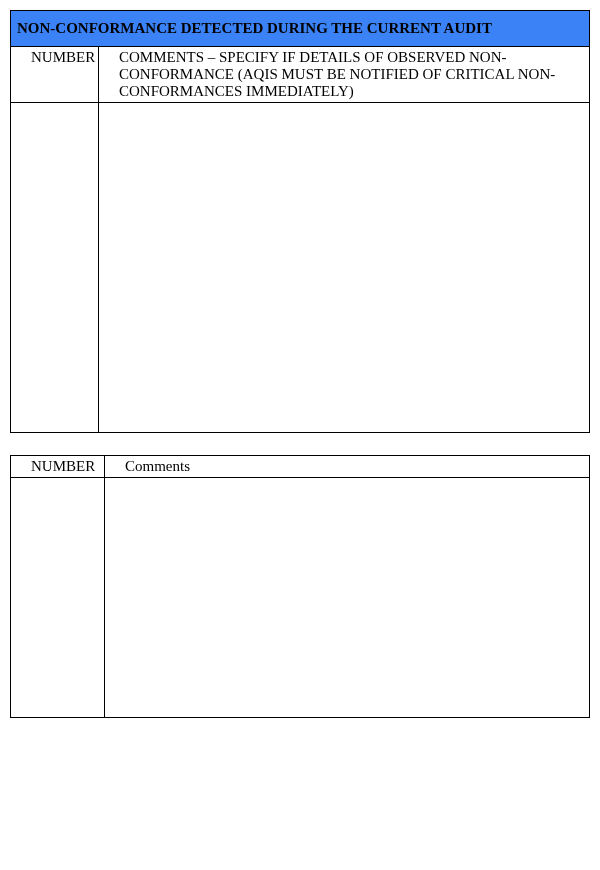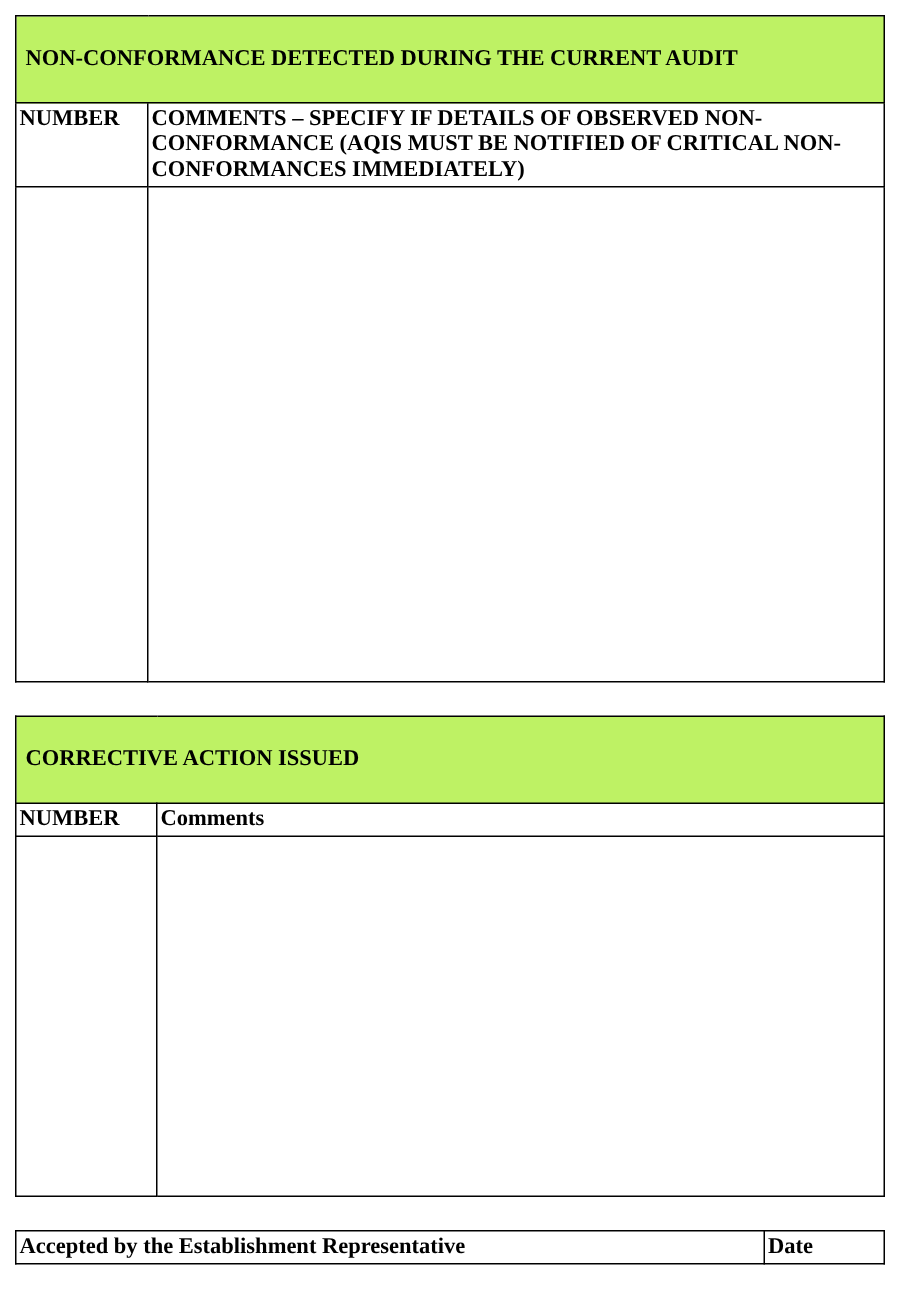--- a/index.html
+++ b/index.html
@@ -12,29 +12,29 @@
     color: #000;
     width: 600px;
   }
   table {
     border-collapse: collapse;
     width: 100%;
     table-layout: fixed;
   }
   td, th {
     border: 1px solid #000;
-    padding: 2px 2px;
+    padding: 2px 20px;
     vertical-align: top;
     text-align: left;
-    font-weight: bold;
+    font-weight: normal;
   }
   .section-title {
-    background: #bef264;
+    background: #3b82f6;
     font-weight: bold;
-    padding: 20px 6px;
+    padding: 9px 6px;
   }
   .gap {
     height: 22px;
   }
   .col-num { width: 88px; }
   .col-num-2 { width: 94px; }
   .tall-1 { height: 330px; }
   .tall-2 { height: 240px; }
   .center { text-align: left; }
   .sig-col-2 { width: 80px; }
@@ -63,40 +63,33 @@
   </table>
 
 <div class="gap"></div>
 
 <table>
   <colgroup>
     <col class="col-num-2">
     <col>
   </colgroup>
   <tbody>
-      <tr>
-    <td colspan="2" class="section-title">CORRECTIVE ACTION ISSUED</td>
-  </tr>
   <tr>
     <td>NUMBER</td>
     <td class="center">Comments</td>
   </tr>
   <tr>
     <td class="tall-2"></td>
     <td class="tall-2"></td>
   </tr>
 </tbody>
   </table>
 
 <div class="gap"></div>
 
 <table>
   <colgroup>
     <col>
     <col class="sig-col-2">
   </colgroup>
   <tbody>
-  <tr>
-    <td>Accepted by the Establishment Representative</td>
-    <td>Date</td>
-  </tr>
 </tbody>
   </table>
 
 </body></html>

